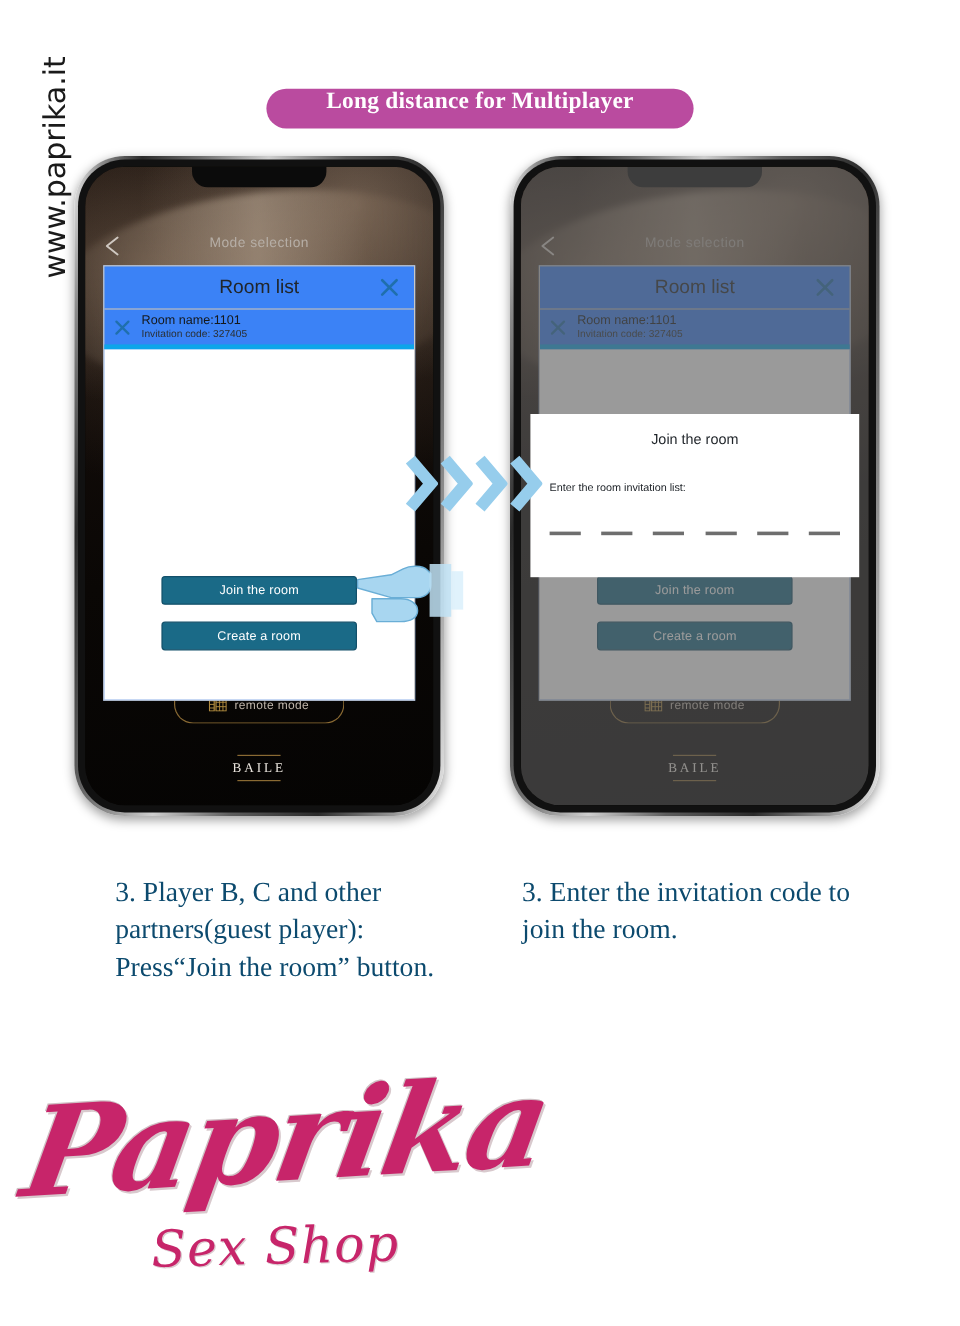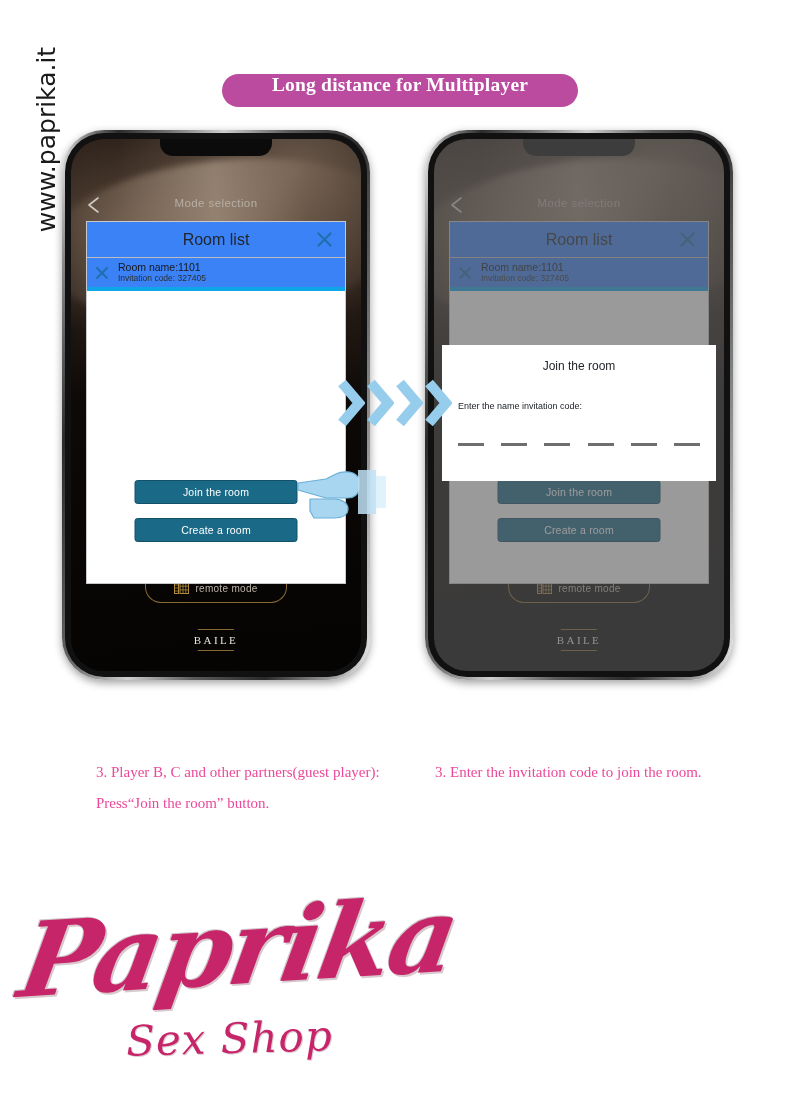--- a/index.html
+++ b/index.html
@@ -224,21 +224,21 @@
   #hand-cursor {
     position:absolute; left:296px; top:466px;
     width:92px; height:58px;
     z-index:9;
   }
 
   
   .caption {
     position:absolute;
     font-family:"Liberation Serif", serif;
-    font-size:15px; line-height:31px; color:#ec4899;margin-top:29px;
+    font-size:23px; line-height:31px; color:#0c4a6e;
   }
   #caption-left  { left:96px; top:728px; width:290px; }
   #caption-right { left:435px; top:728px; width:300px; }
 
   
   #logo { position:absolute; left:18px; top:886px; width:352px; height:190px; }
   #logo-wordmark {
     position:absolute; left:6px; top:0px;
     font-family:"DejaVu Serif", serif;
     font-style:italic; font-weight:bold;
@@ -393,21 +393,21 @@
 
       <div class="baile">
         <span class="rule"></span>
         <span class="baile-label">BAILE</span>
         <span class="rule"></span>
       </div>
 
       <div class="dim-overlay"></div>
       <div class="join-dialog">
         <div class="join-title">Join the room</div>
-        <div class="join-sub">Enter the name invitation code:</div>
+        <div class="join-sub">Enter the room invitation list:</div>
         <div class="code-dashes">
           <span></span>
           <span></span>
           <span></span>
           <span></span>
           <span></span>
           <span></span>
         </div>
       </div>
     </div>

